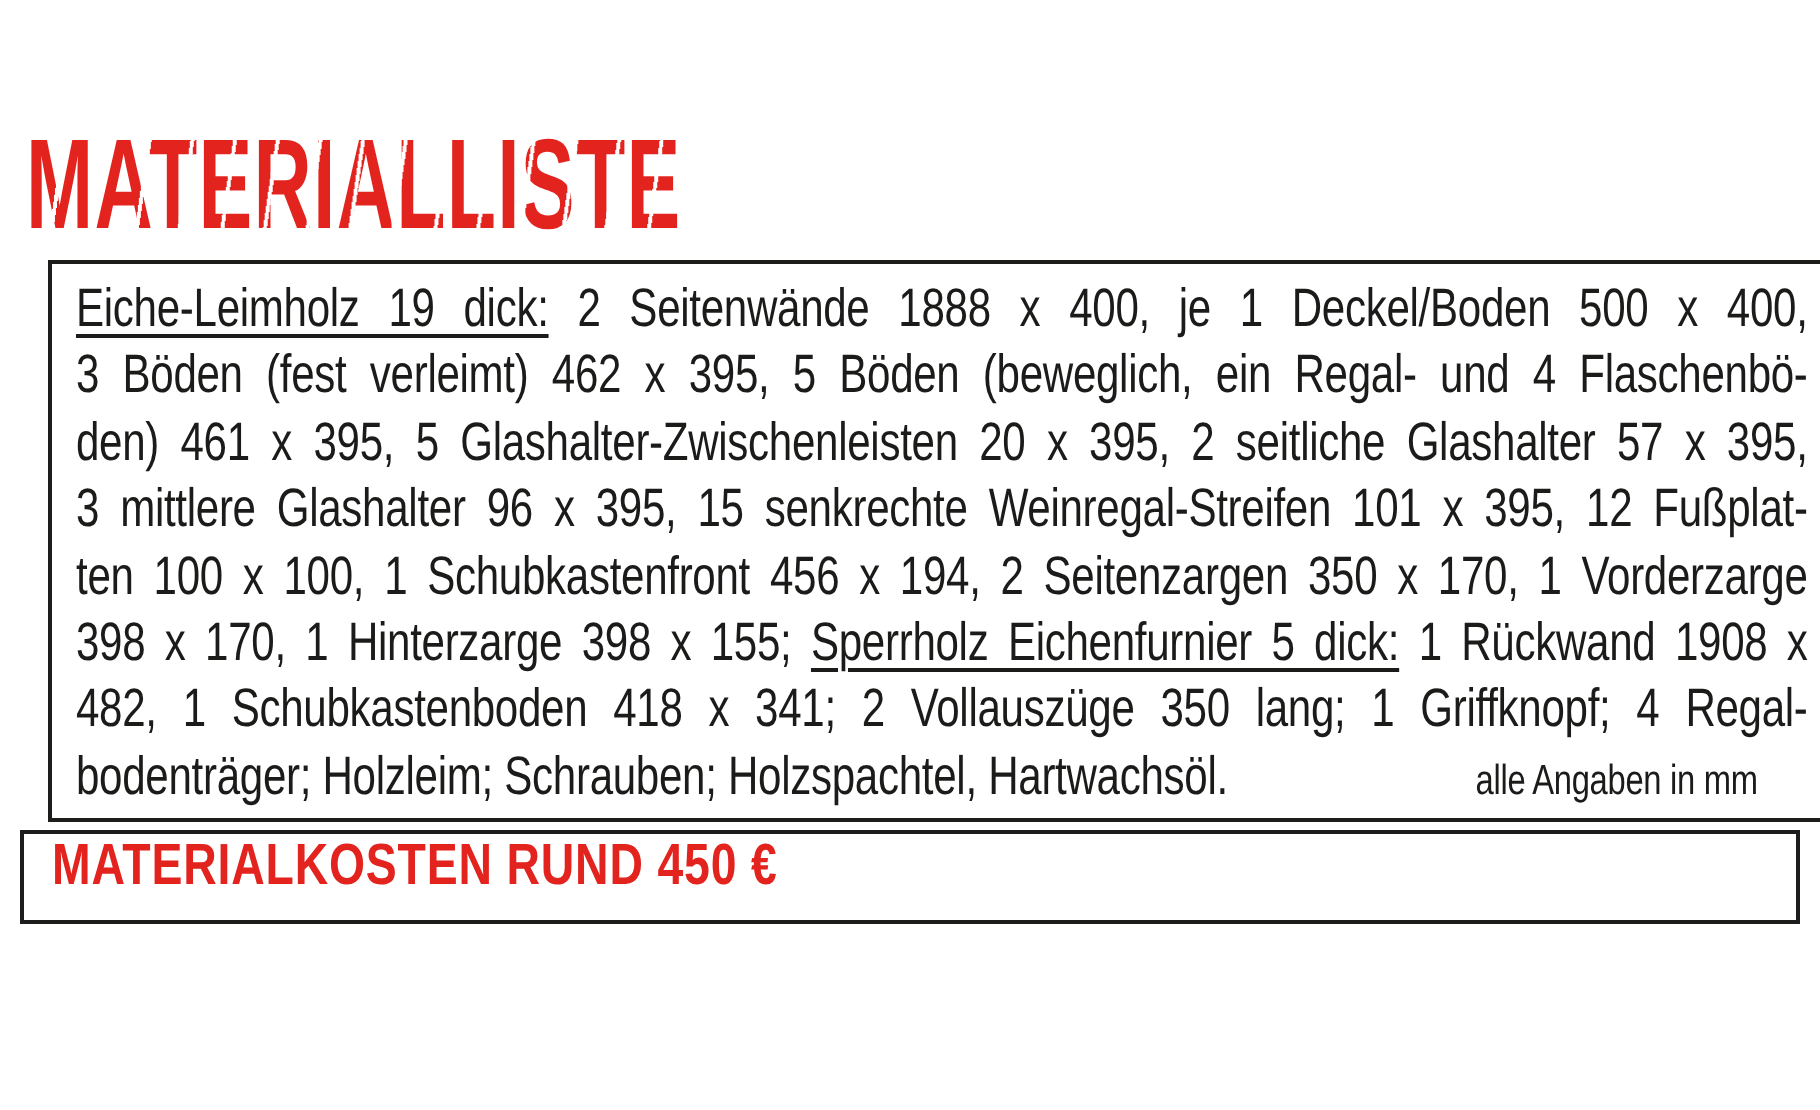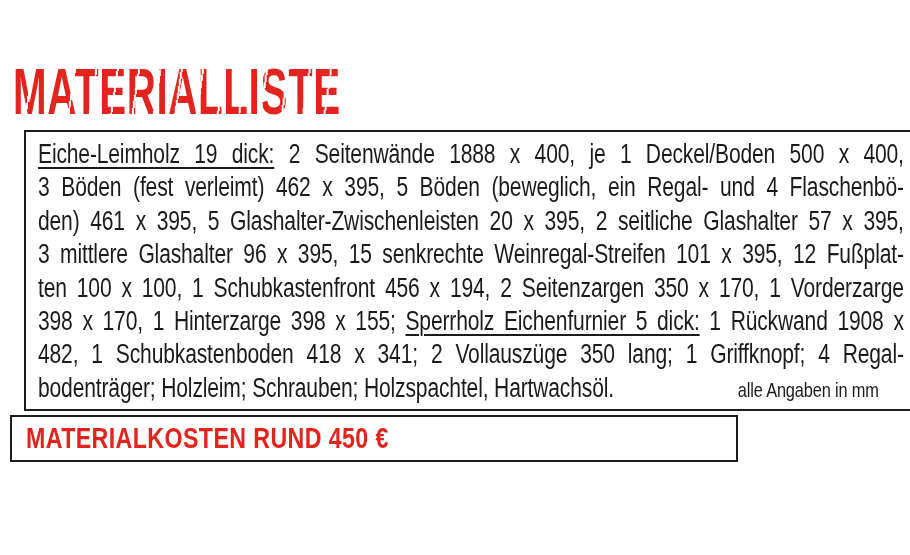--- a/index.html
+++ b/index.html
@@ -85,25 +85,24 @@
   .units-note {
     font-size: 21px;
     margin-right: 32px;
     white-space: nowrap;
   }
 
   
   .cost-box {
     position: absolute;
     left: 10px; top: 415px;
-    width: 728px; height: 47px;
+    width: 890px; height: 47px;
     border: 2px solid var(--border);
     background: var(--paper);
     display: flex;
-    align-items: center;
   }
   .cost-label {
     margin-left: 14px;
     font-size: 29px;
     font-weight: bold;
     color: var(--accent-red);
     letter-spacing: 0.5px;
     transform: scaleX(0.8);
     transform-origin: left center;
     white-space: nowrap;

